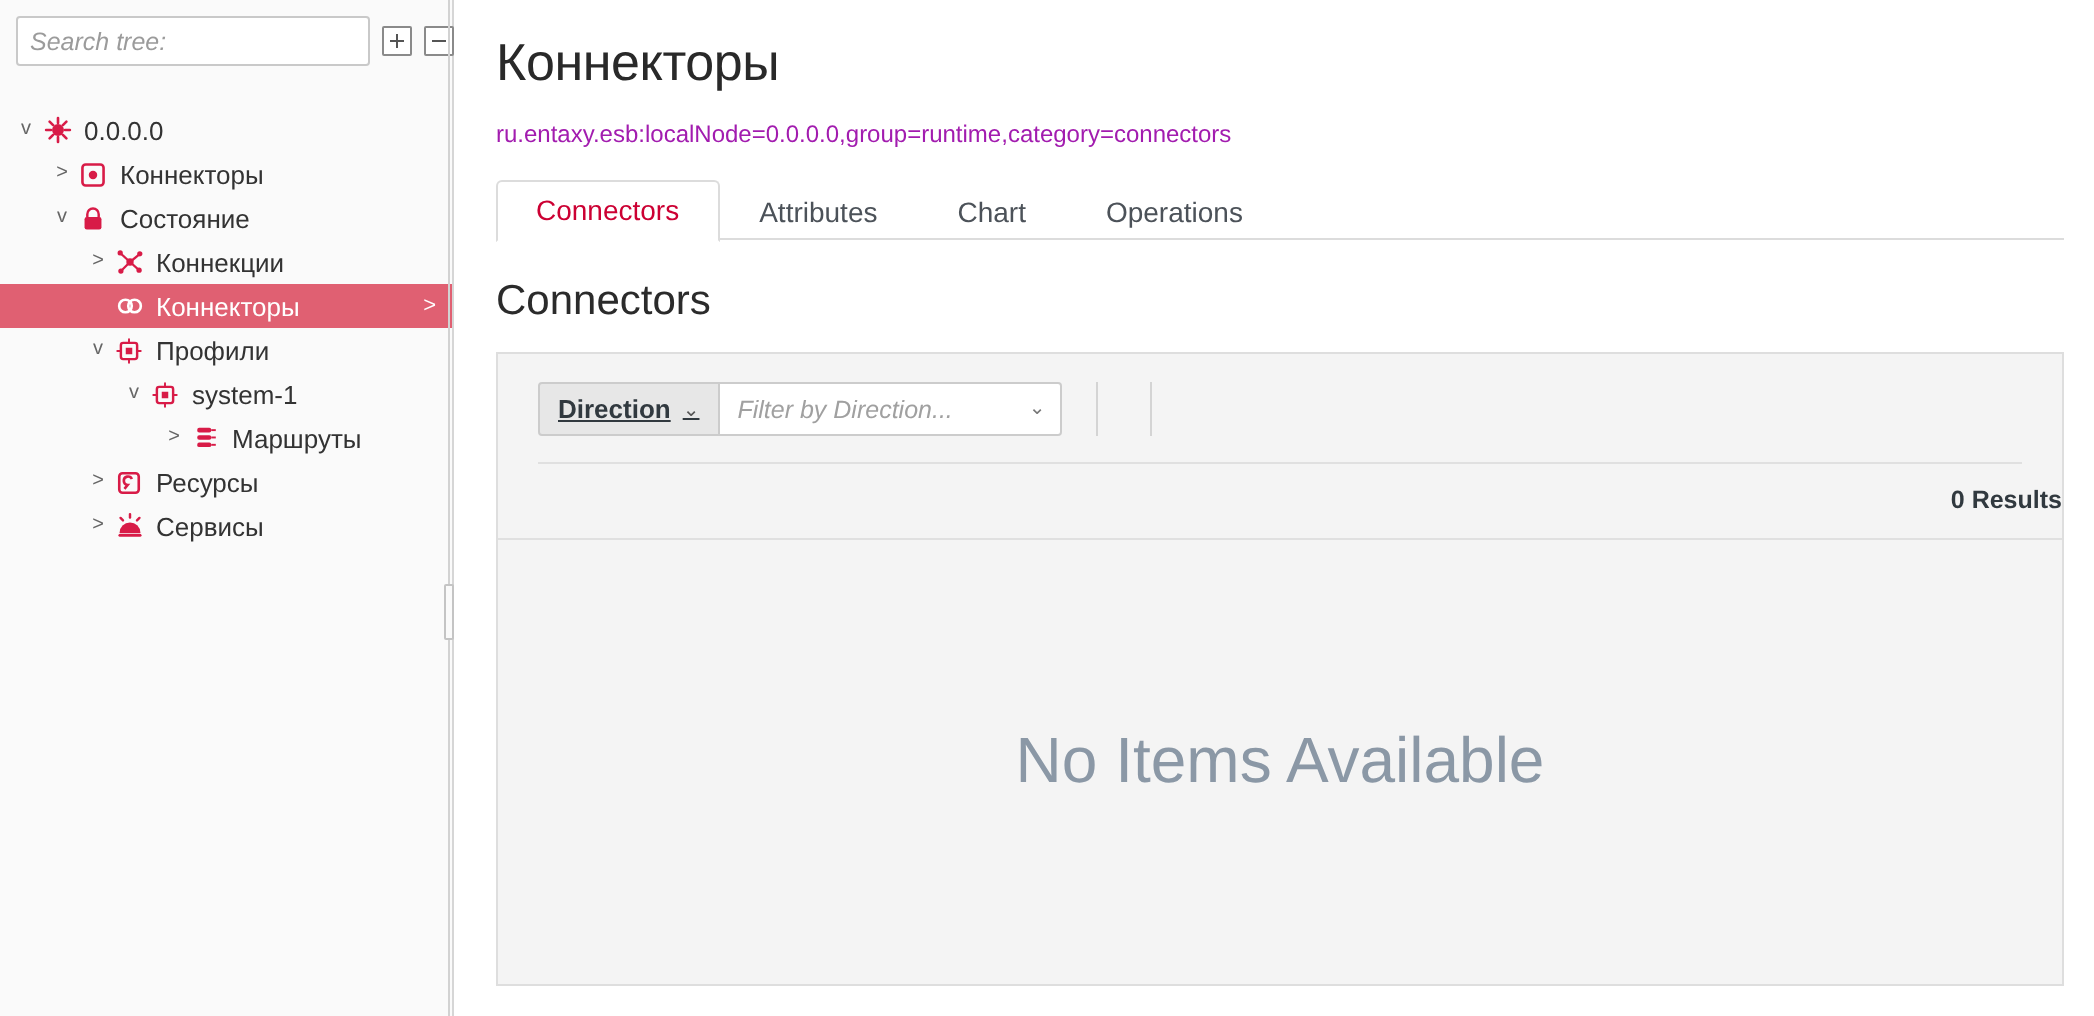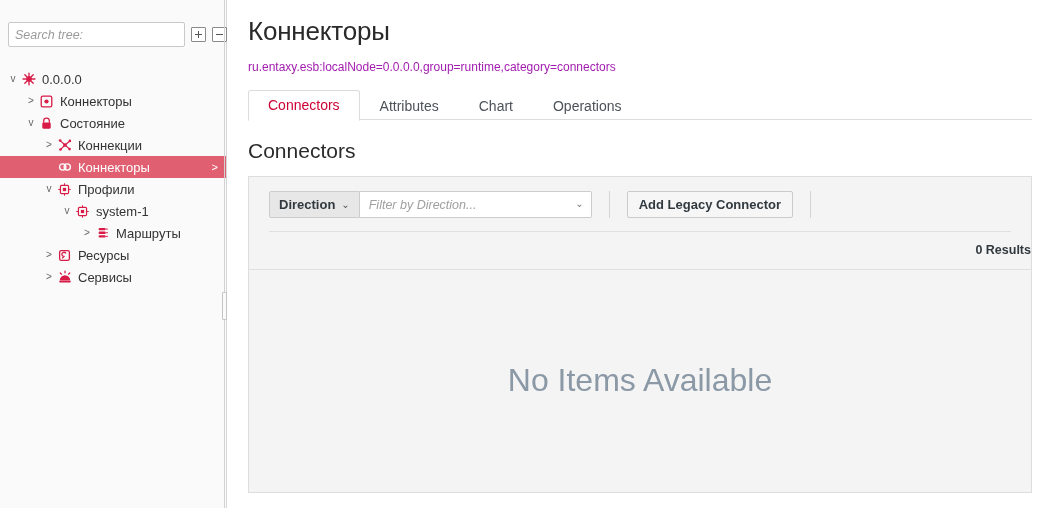--- a/index.html
+++ b/index.html
@@ -20,21 +20,21 @@
     width: 227px;
     height: 508px;
     background: #fafafa;
     border-right: 1px solid #d6d6d6;
     position: relative;
     flex: 0 0 227px;
   }
   .search-row {
     display: flex;
     align-items: center;
-    padding: 22px 8px 0 8px;
+    padding: 8px 8px 0 8px;
     gap: 6px;
   }
   .search-input {
     flex: 1 1 auto;
     height: 25px;
     border: 1px solid #c9c9c9;
     background: #ffffff;
     border-radius: 2px;
     padding: 0 6px;
     font-family: "Liberation Sans", sans-serif;
@@ -198,24 +198,25 @@
     display: flex; align-items: center; gap: 6px;
     background: #e7e7e7;
     border: 1px solid #cccccc;
     color: #31393f;
     font-size: 13px;
     font-weight: bold;
     padding: 0 9px;
     height: 27px;
     cursor: pointer;
     border-radius: 2px 0 0 2px;
+    text-decoration: underline;
   }
   .dd-caret { font-size: 10px; font-weight: normal; color: #555; }
   .filter-input {
-    width: 232px;
+    width: 171px;
     height: 27px;
     border: 1px solid #cccccc;
     border-left: none;
     background: #ffffff;
     font-family: "Liberation Sans", sans-serif;
     font-size: 12.5px;
     font-style: italic;
     color: #333;
     padding: 0 22px 0 9px;
     outline: none;
@@ -479,21 +480,20 @@
             <span class="dd-caret">⌄</span>
           </div>
           <div class="filter-wrap">
             <input class="filter-input" type="text" placeholder="Filter by Direction..." style="">
             <span class="filter-caret">⌄</span>
           </div>
         </div>
 
         <div class="vsep"></div>
 
-        <button class="btn">Add Legacy Connector</button>
 
         <div class="vsep" style="margin-left:9px"></div>
       </div>
 
       <div class="results-sep"></div>
       <div class="results-count">0 Results</div>
 
       <div class="panel-divider"></div>
       <div class="empty-state">No Items Available</div>
     </div>

